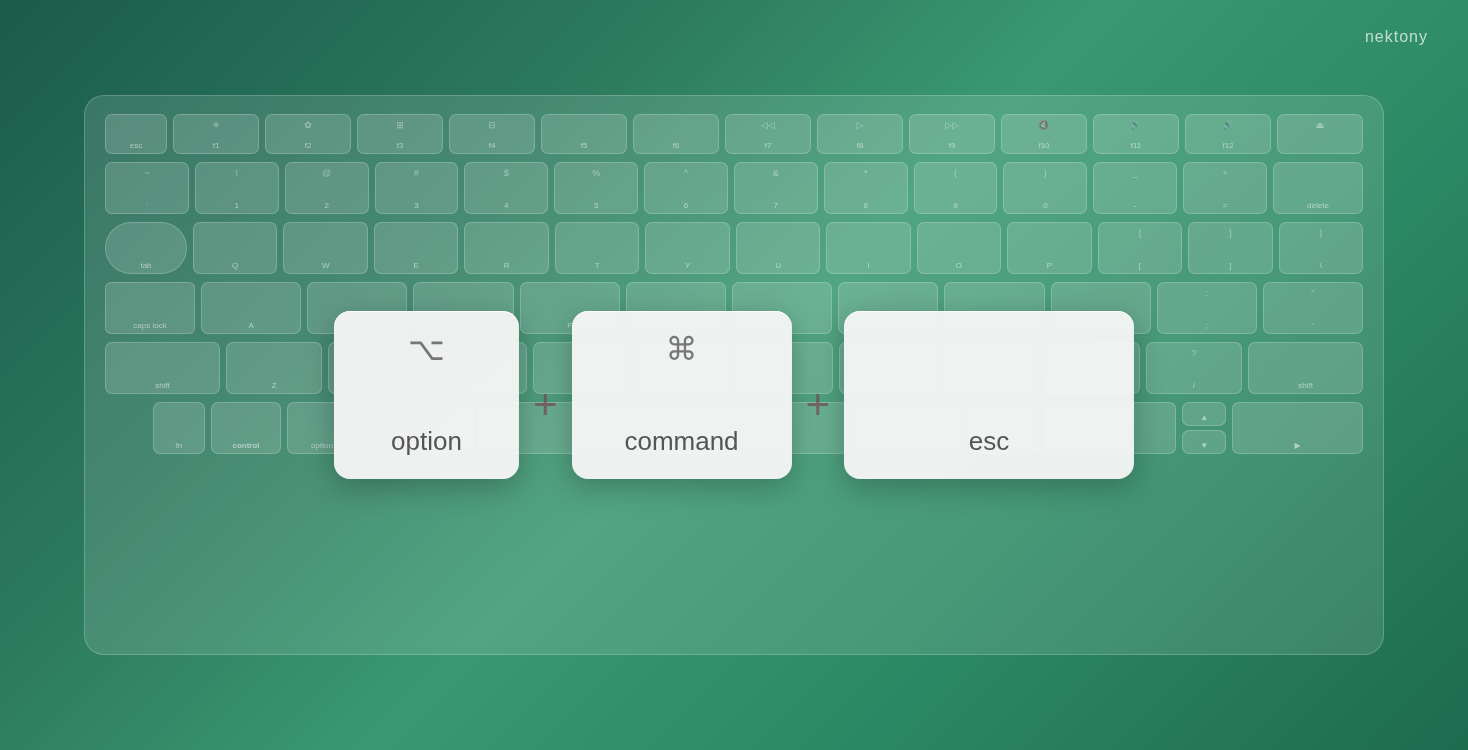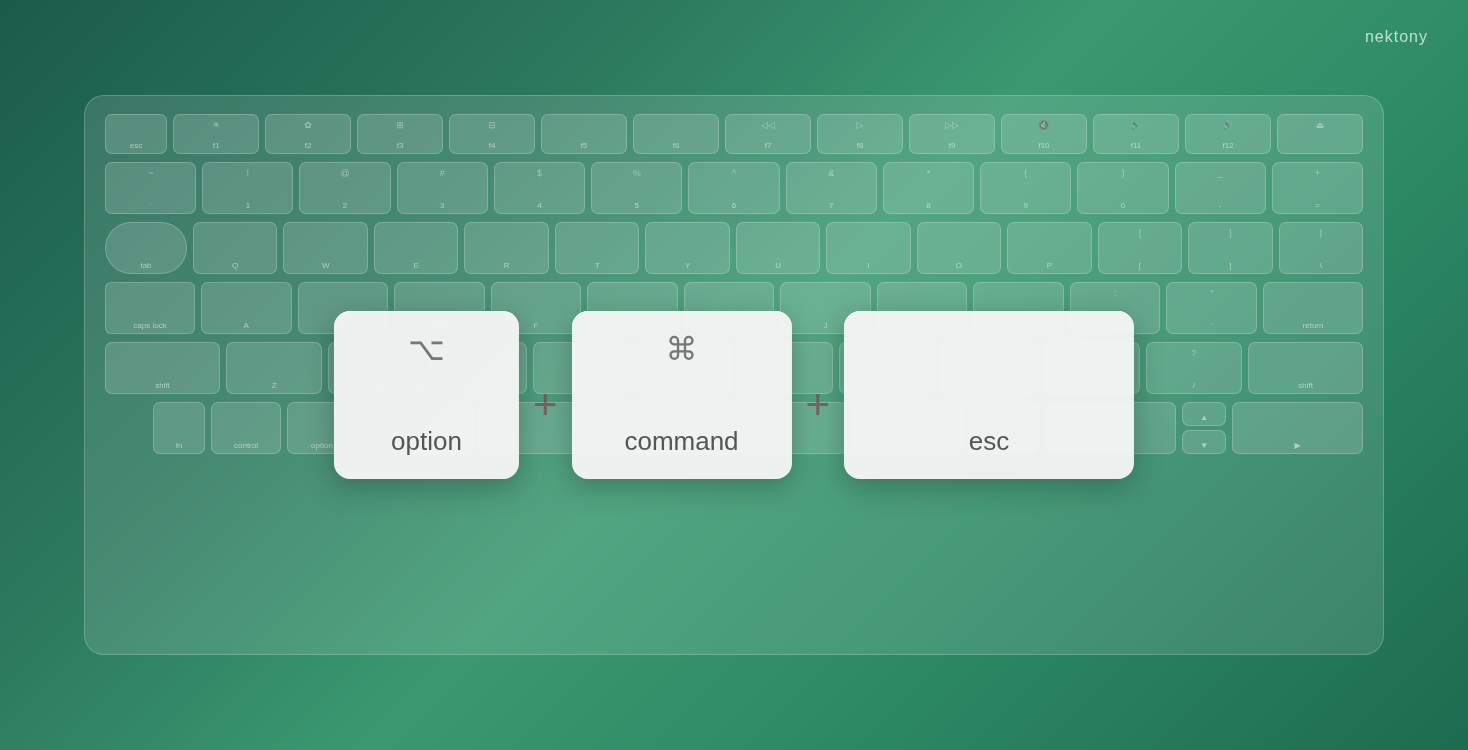--- a/index.html
+++ b/index.html
@@ -90,21 +90,21 @@
 
     
     .key-esc { min-width: 62px; flex: 0 0 62px; }
     .key-fn { min-width: 62px; flex: 1; height: 40px; }
     .key-tab { min-width: 82px; flex: 0 0 82px; border-radius: 26px; }
     .key-caps { min-width: 90px; flex: 0 0 90px; border-radius: 6px; }
     .key-shift-l { min-width: 115px; flex: 0 0 115px; }
     .key-shift-r { min-width: 115px; flex: 0 0 115px; }
     .key-return { min-width: 100px; flex: 0 0 100px; }
     .key-delete { min-width: 90px; flex: 0 0 90px; }
-    .key-ctrl { min-width: 70px; flex: 0 0 70px; }
+    .key-ctrl { min-width: 70px; flex: 0 0 70px; font-weight: bold; }
     .key-opt-bottom { min-width: 70px; flex: 0 0 70px; }
     .key-cmd-bottom { min-width: 110px; flex: 0 0 110px; }
     .key-space { flex: 3; }
     .key-fn-bottom { min-width: 52px; flex: 0 0 52px; margin-left: 48px; }
 
     .fn-row {
       height: 40px;
     }
     .fn-row .bg-key {
       height: 40px;
@@ -282,20 +282,23 @@
           <span class="key-label">0</span>
         </div>
       <div class="bg-key">
           <span class="key-symbol">_</span>
           <span class="key-label">-</span>
         </div>
       <div class="bg-key">
           <span class="key-symbol">+</span>
           <span class="key-label">=</span>
         </div>
+      <div class="bg-key key-delete">
+          <span class="key-label">delete</span>
+        </div>
     </div>
 
     <div class="key-row">
       <div class="bg-key key-tab">
           <span class="key-label">tab</span>
         </div>
       <div class="bg-key">
           <span class="key-label">Q</span>
         </div>
       <div class="bg-key">
@@ -370,23 +373,20 @@
       <div class="bg-key">
           <span class="key-label">L</span>
         </div>
       <div class="bg-key">
           <span class="key-symbol">:</span>
           <span class="key-label">;</span>
         </div>
       <div class="bg-key">
           <span class="key-symbol">"</span>
           <span class="key-label">'</span>
-        </div>
-      <div class="bg-key key-return">
-          <span class="key-label">return</span>
         </div>
     </div>
 
     <div class="key-row">
       <div class="bg-key key-shift-l">
           <span class="key-label">shift</span>
         </div>
       <div class="bg-key">
           <span class="key-label">Z</span>
         </div>

